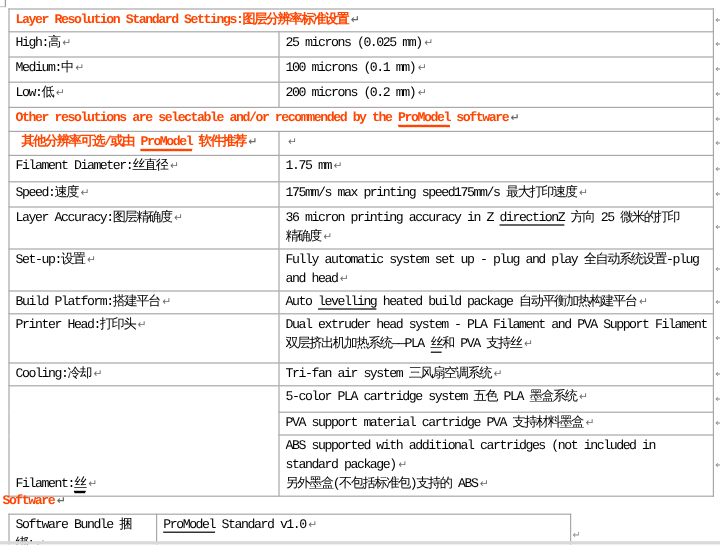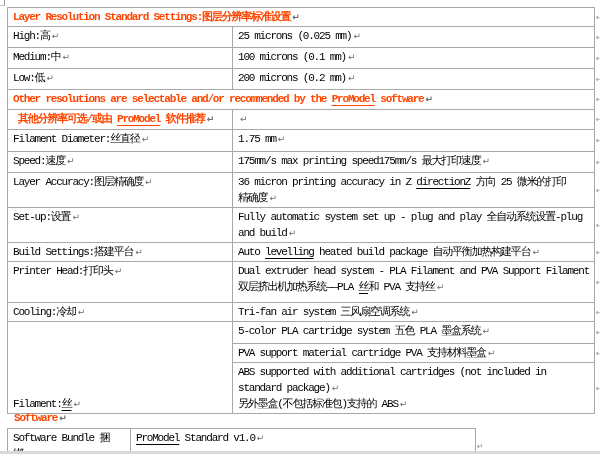--- a/index.html
+++ b/index.html
@@ -19,21 +19,21 @@
   .hdr{color:#FF4500;font-weight:bold;}
   .ln{white-space:nowrap;overflow:hidden;}
   .pilc{color:#6b6b6b;font-size:9px;letter-spacing:0;margin-left:2px;
         font-family:"DejaVu Sans",sans-serif;}
   .rowmark{color:#8d8d8d;font-size:8px;letter-spacing:0;font-family:"DejaVu Sans",sans-serif;}
   .wavy{text-decoration-line:underline;text-decoration-style:wavy;
         text-decoration-color:#ff2a2a;text-decoration-thickness:1px;text-underline-offset:3px;text-decoration:underline;}
   .ul{border-bottom:1px solid currentColor;}
   .indent{padding-left:10px;margin-top:33px;}
   .vbottom{vertical-align:bottom;}
-  .sw-head{position:absolute;left:14px;top:410px;margin:0;font-size:11px;line-height:16px;
+  .sw-head{position:absolute;left:2px;top:410px;margin:0;font-size:11px;line-height:16px;
            letter-spacing:-1.2px;font-weight:bold;color:#FF4500;}
   .page-edge{position:absolute;left:0;bottom:0;width:600px;height:3px;background:#d9d9d9;}
 </style>
 </head>
 <body>
 
 <div class="page">
 
   <div class="handle"></div>
 
@@ -103,27 +103,27 @@
         <div class="ln"><span>36 micron printing accuracy in Z </span><span class="wavy">directionZ</span><span> 方向 25 微米的打印</span></div>
         <div class="ln"><span>精确度</span><span class="pilc">↵</span></div>
       </td>
       <td class="mark-cell"><span class="rowmark">↵</span></td>
     </tr>
 
     <tr style="height:34px">
       <td><span>Set-up:设置</span><span class="pilc">↵</span></td>
       <td>
         <div class="ln"><span>Fully automatic system set up - plug and play 全自动系统设置-plug</span></div>
-        <div class="ln"><span>and build</span><span class="pilc">↵</span></div>
+        <div class="ln"><span>and head</span><span class="pilc">↵</span></div>
       </td>
       <td class="mark-cell"><span class="rowmark">↵</span></td>
     </tr>
 
     <tr style="height:19px">
-      <td><span>Build Settings:搭建平台</span><span class="pilc">↵</span></td>
+      <td><span>Build Platform:搭建平台</span><span class="pilc">↵</span></td>
       <td>
         <span>Auto </span><span class="wavy">levelling</span><span> heated build package 自动平衡加热构建平台</span><span class="pilc">↵</span>
       </td>
       <td class="mark-cell"><span class="rowmark">↵</span></td>
     </tr>
 
     <tr style="height:41px">
       <td><span>Printer Head:打印头</span><span class="pilc">↵</span></td>
       <td>
         <div class="ln"><span>Dual extruder head system - PLA Filament and PVA Support Filament</span></div>

